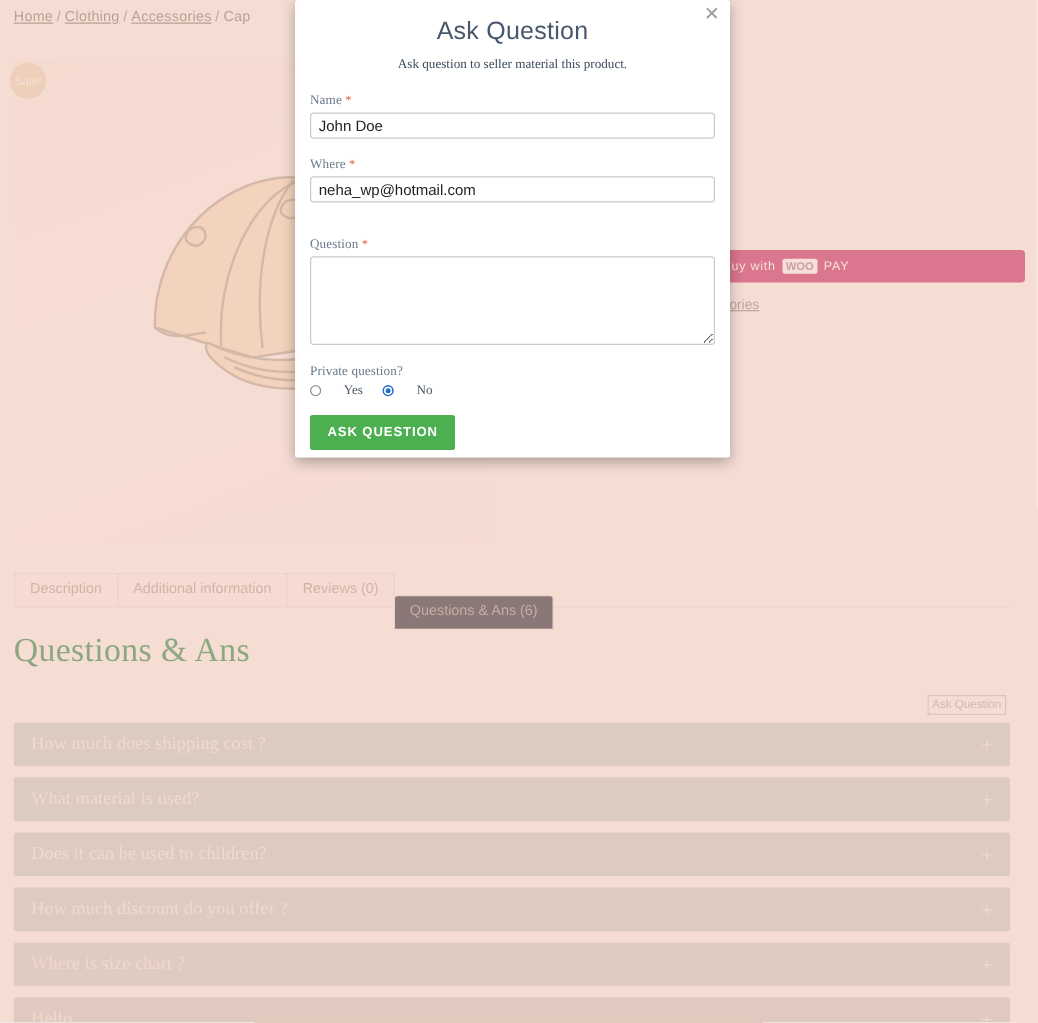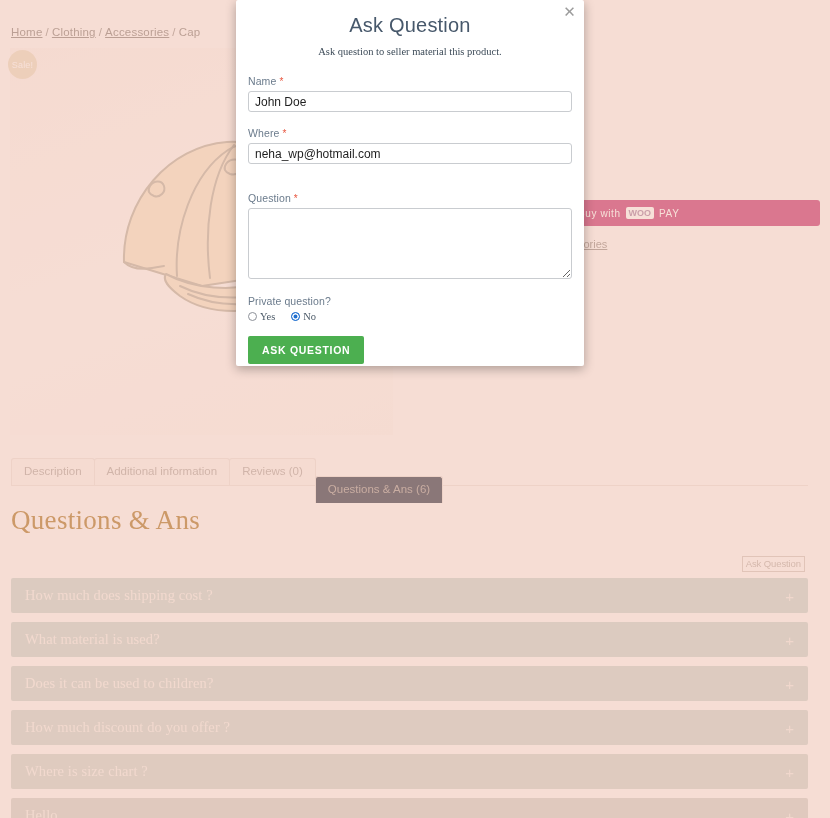--- a/index.html
+++ b/index.html
@@ -29,21 +29,21 @@
     inset: 0;
     background: rgba(241, 198, 184, 0.55);
     z-index: 50;
     pointer-events: none;
   }
 
   
   #breadcrumb {
     position: absolute;
     left: 11px;
-    top: 26px;
+    top: 8px;
     font-size: 11.5px;
     color: #7a7069;
     letter-spacing: .2px;
     white-space: nowrap;
   }
   #breadcrumb a {
     color: #7a7069;
     text-decoration: underline;
   }
   #breadcrumb .sep {
@@ -154,21 +154,21 @@
     top: 18px;
   }
 
   
   #qa-title {
     position: absolute;
     left: 11px;
     top: 505px;
     font-family: "Liberation Serif", serif;
     font-size: 27px;
-    color: #a16207;
+    color: #15803d;
     letter-spacing: .3px;
   }
   #ask-question-btn {
     position: absolute;
     right: 25px;
     top: 556px;
     font-size: 9.5px;
     color: #b3a79f;
     border: 1px solid #cfc1b9;
     padding: 1px 3px;
@@ -247,21 +247,21 @@
   }
   #modal-sub {
     text-align: center;
     font-family: "Liberation Serif", serif;
     font-size: 10.5px;
     color: #3d4b58;
     margin: 9px 0 0 0;
   }
   .field { margin: 0 12px; }
   .field-label {
-    font-family: Liberation Sans, sans-serif;
+    font-family: Liberation Serif, serif;
     font-size: 10.5px;
     color: #6b7b8c;
     margin-bottom: 4px;
     letter-spacing: .1px;
   }
   .req { color: #e8563f; font-size: 10px; }
   .text-input {
     width: 100%;
     box-sizing: border-box;
     height: 21px;
@@ -294,21 +294,21 @@
   #private-wrap { margin-top: 16px; }
   .radio-row {
     display: flex;
     align-items: center;
     gap: 6px;
     margin-top: 4px;
   }
   .radio-opt {
     display: flex;
     align-items: center;
-    gap: 3px;
+    gap: 18px;
     font-family: "Liberation Serif", serif;
     font-size: 10.5px;
     color: #4c5a68;
     margin-right: 10px;
     justify-content: flex-end;
   }
   .rdo {
     width: 9px; height: 9px;
     border-radius: 50%;
     border: 1px solid #8d9199;

